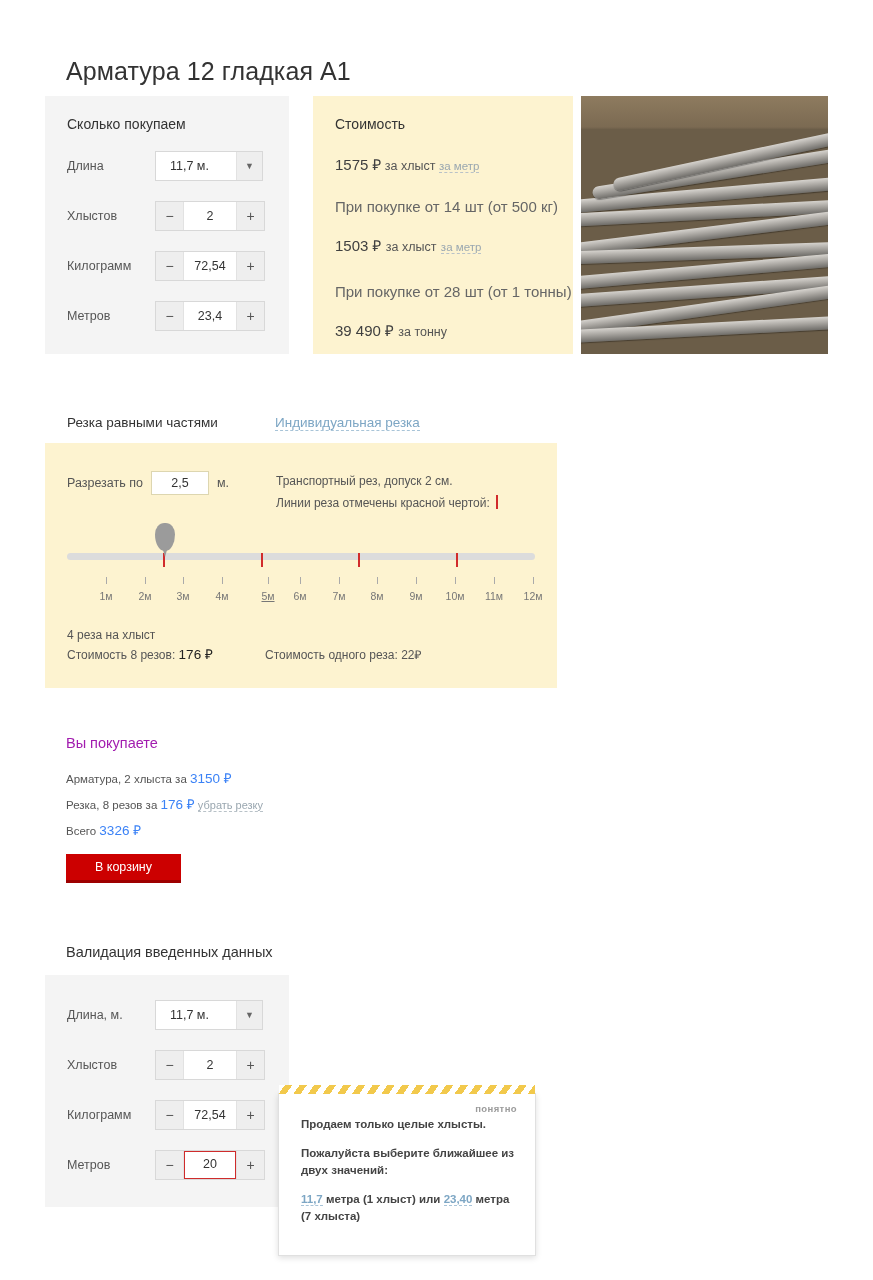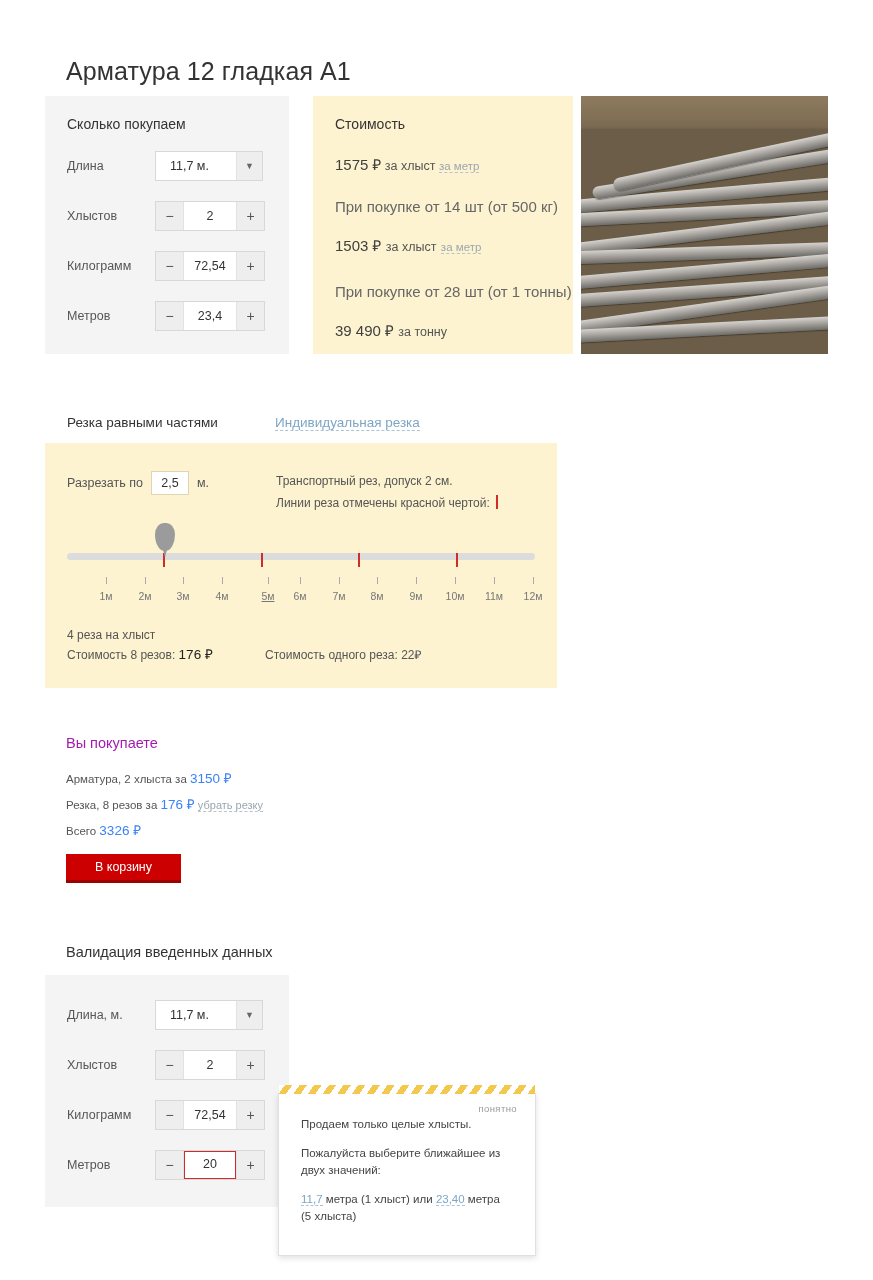--- a/index.html
+++ b/index.html
@@ -203,21 +203,21 @@
   }
   .cut-row1 {
     position: absolute;
     left: 22px; top: 28px;
     display: flex;
     align-items: center;
     font-size: 12.5px;
     color: #555;
   }
   .cut-input {
-    width: 38px; height: 24px;
+    width: 58px; height: 24px;
     border: 1px solid #ddd6b0;
     background: #fff;
     margin: 0 8px;
     text-align: center;
     font-size: 12.5px;
     line-height: 22px;
     color: #333;
   }
   .cut-hints {
     position: absolute;
@@ -357,20 +357,21 @@
     position: absolute;
     left: 278px; top: 1093px;
     width: 258px;
     background: #fff;
     border: 1px solid #e0e0e0;
     box-shadow: 0 2px 6px rgba(0,0,0,.13);
     font-size: 11.5px;
     color: #444;
     padding: 22px 20px 18px 22px;
     line-height: 17px;
+    font-weight: bold;
   }
   .tooltip:before {
     content: "";
     position: absolute;
     left: 0; top: -9px;
     width: 100%;
     height: 9px;
     background: repeating-linear-gradient(
       -55deg,
       #f2c94c 0px, #f2c94c 6px,
@@ -604,17 +605,17 @@
     <span class="tooltip-ok">понятно</span>
     <p>Продаем только целые хлысты.</p>
     <p>Пожалуйста выберите ближайшее из двух значений:</p>
     <p>
       <span class="tt-link">11,7</span>
       <span>метра (1 хлыст)</span>
       <span>или</span>
       <span class="tt-link">23,40</span>
       <span>метра</span>
       <br>
-      <span>(5 хлыста)</span>
+      <span>(7 хлыста)</span>
     </p>
   </div>
 
 </div>
 
 </body></html>

